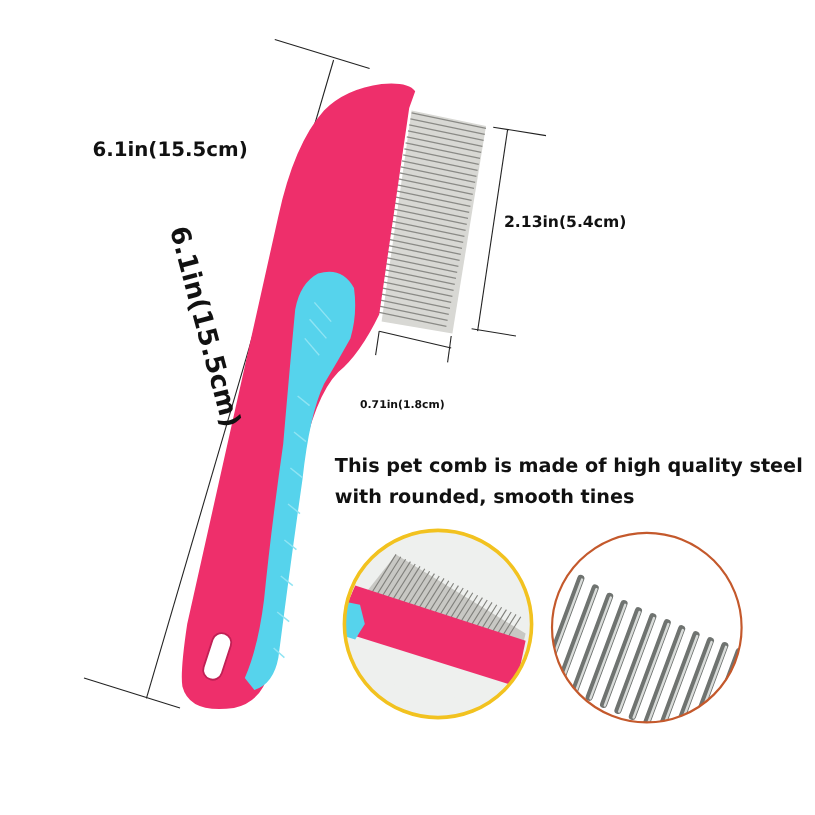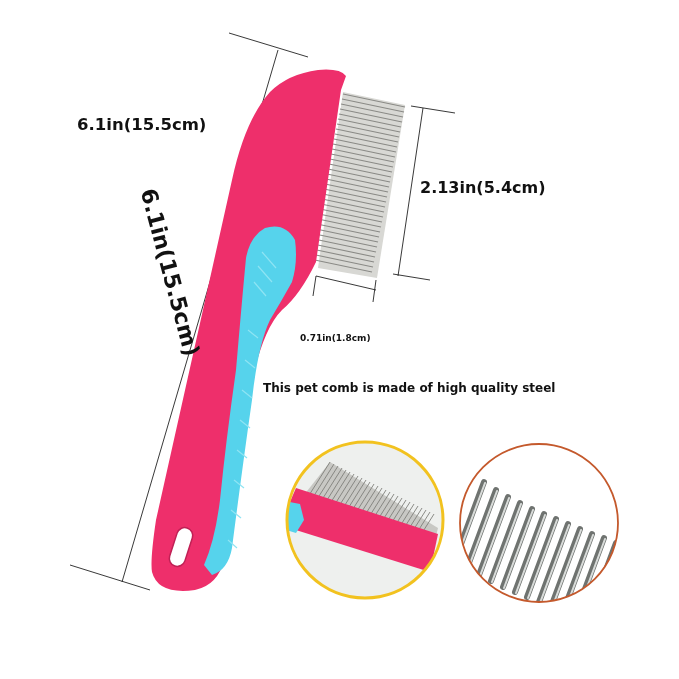--- a/index.html
+++ b/index.html
@@ -1,23 +1,23 @@
 <!DOCTYPE html>
 <html><head>
 <meta charset="utf-8">
 <style>
   html, body { margin:0; padding:0; background:#ffffff; }
   body { width:679px; height:679px; position:relative; overflow:hidden; font-family:"DejaVu Sans", sans-serif; }
   .abs { position:absolute; }
   .label { color:#111; font-weight:bold; white-space:nowrap; }
   #lbl-top { left:77px; top:115px; font-size:16.5px; }
   #lbl-diag { left:50px; top:260px; font-size:22px; transform:rotate(75deg); transform-origin:center; width:240px; text-align:center; }
-  #lbl-width { left:420px; top:178px; font-size:16px; }
+  #lbl-width { left:420px; top:178px; font-size:13px; }
   #lbl-depth { left:300px; top:305px; font-size:9px;margin-top:28px; }
-  #desc { left:263px; top:375px; font-size:12px; font-weight:bold; color:#111; line-height:26px; }
+  #desc { left:279px; top:375px; font-size:16px; font-weight:bold; color:#111; line-height:26px; }
   svg.main { position:absolute; left:0; top:0; }
 </style>
 </head>
 <body>
 
 <svg class="main" width="679" height="679" viewBox="0 0 679 679">
 
   <g stroke="#222" stroke-width="0.9" fill="none">
     <line x1="229" y1="33" x2="308" y2="57"></line>
     <line x1="278" y1="50" x2="122" y2="582"></line>
@@ -179,13 +179,14 @@
     <circle cx="539" cy="523" r="79" fill="none" stroke="#c4592c" stroke-width="1.8"></circle>
   </g>
 </svg>
 
 <div id="lbl-top" class="abs label">6.1in(15.5cm)</div>
 <div id="lbl-diag" class="abs label">6.1in(15.5cm)</div>
 <div id="lbl-width" class="abs label">2.13in(5.4cm)</div>
 <div id="lbl-depth" class="abs label">0.71in(1.8cm)</div>
 <div id="desc" class="abs">
   <div>This pet comb is made of high quality steel</div>
+  <div>with rounded, smooth tines</div>
 </div>
 
 </body></html>

